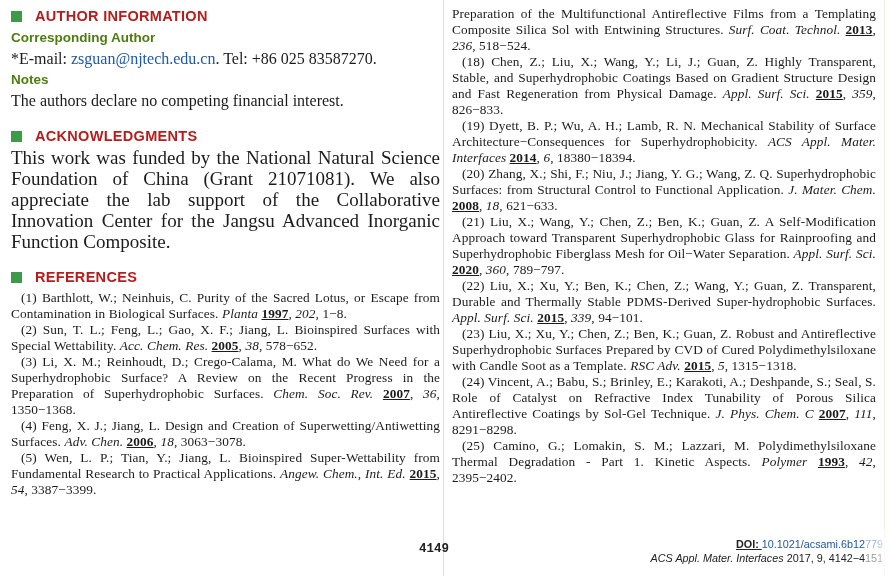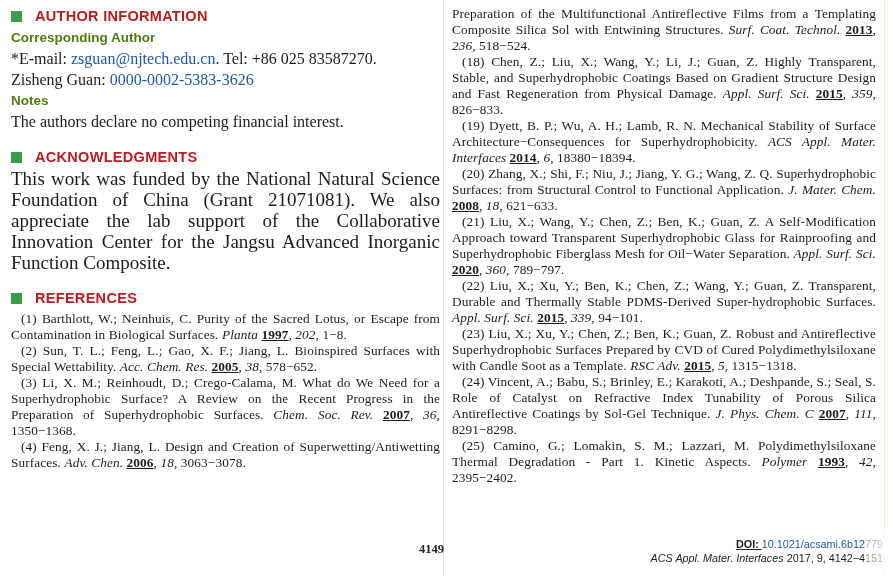--- a/index.html
+++ b/index.html
@@ -40,21 +40,21 @@
     background:#a6ce39;margin-left:4px;vertical-align:4px;
   }
 
   .i{font-style:italic;}
   .b{font-weight:bold;text-decoration:underline;}
   .link{color:#1d57a9;}
   .faded{opacity:.45;}
 
   .page-number{
     position:absolute;left:419px;top:542px;
-    font-family:Liberation Serif, serif;font-weight:bold;
+    font-family:Liberation Mono, monospace;font-weight:bold;
     font-size:12.5px;color:#222;text-align:right;
   }
   .footer-right{
     position:absolute;right:10px;top:537px;text-align:right;
     font-family:"Liberation Sans", sans-serif;
     font-size:10.8px;line-height:14px;color:#222;
   }
 
   .gutter{position:absolute;left:443px;top:0;width:1px;height:576px;background:rgba(214,201,150,.55);}
   .rightline{position:absolute;left:884px;top:0;width:1px;height:576px;background:rgba(214,201,150,.35);}
@@ -72,40 +72,40 @@
   <div class="col col-left">
 
     <div class="sec-heading">
       <span class="sq"></span>
       <span>AUTHOR INFORMATION</span>
     </div>
 
     <p class="sub">Corresponding Author</p>
     <p class="info"><span>*E-mail: </span><span class="link">zsguan@njtech.edu.cn</span><span>. Tel: +86 025 83587270.</span></p>
 
-    <p class="info"><span>Zisheng Guan: </span><span class="link">0000-0002-5383-3626</span></p>
 
     <p class="sub">Notes</p>
     <p class="info">The authors declare no competing financial interest.</p>
 
     <div class="sec-heading mt">
       <span class="sq"></span>
       <span>ACKNOWLEDGMENTS</span>
     </div>
     <p class="para">This work was funded by the National Natural Science Foundation of China (Grant 21071081). We also appreciate the lab support of the Collaborative Innovation Center for the Jangsu Advanced Inorganic Function Composite.</p>
 
     <div class="sec-heading mt">
       <span class="sq"></span>
       <span>REFERENCES</span>
     </div>
     <div class="refs">
       <p class="ref"><span>(1) Barthlott, W.; Neinhuis, C. Purity of the Sacred Lotus, or Escape from Contamination in Biological Surfaces. </span><span class="i">Planta </span><span class="b">1997</span><span>, </span><span class="i">202</span><span>, 1−8.</span></p>
       <p class="ref"><span>(2) Sun, T. L.; Feng, L.; Gao, X. F.; Jiang, L. Bioinspired Surfaces with Special Wettability. </span><span class="i">Acc. Chem. Res. </span><span class="b">2005</span><span>, </span><span class="i">38</span><span>, 578−652.</span></p>
       <p class="ref"><span>(3) Li, X. M.; Reinhoudt, D.; Crego-Calama, M. What do We Need for a Superhydrophobic Surface? A Review on the Recent Progress in the Preparation of Superhydrophobic Surfaces. </span><span class="i">Chem. Soc. Rev. </span><span class="b">2007</span><span>, </span><span class="i">36</span><span>, 1350−1368.</span></p>
       <p class="ref"><span>(4) Feng, X. J.; Jiang, L. Design and Creation of Superwetting/Antiwetting Surfaces. </span><span class="i">Adv. Chen. </span><span class="b">2006</span><span>, </span><span class="i">18</span><span>, 3063−3078.</span></p>
+      <p class="ref"><span>(5) Wen, L. P.; Tian, Y.; Jiang, L. Bioinspired Super-Wettability from Fundamental Research to Practical Applications. </span><span class="i">Angew. Chem., Int. Ed. </span><span class="b">2015</span><span>, </span><span class="i">54</span><span>, 3387−3399.</span></p>
     </div>
   </div>
 
   <div class="col col-right">
     <p class="ref cont"><span>Preparation of the Multifunctional Antireflective Films from a Templating Composite Silica Sol with Entwining Structures. </span><span class="i">Surf. Coat. Technol. </span><span class="b">2013</span><span>, </span><span class="i">236</span><span>, 518−524.</span></p>
     <p class="ref"><span>(18) Chen, Z.; Liu, X.; Wang, Y.; Li, J.; Guan, Z. Highly Transparent, Stable, and Superhydrophobic Coatings Based on Gradient Structure Design and Fast Regeneration from Physical Damage. </span><span class="i">Appl. Surf. Sci. </span><span class="b">2015</span><span>, </span><span class="i">359</span><span>, 826−833.</span></p>
     <p class="ref"><span>(19) Dyett, B. P.; Wu, A. H.; Lamb, R. N. Mechanical Stability of Surface Architecture−Consequences for Superhydrophobicity. </span><span class="i">ACS Appl. Mater. Interfaces </span><span class="b">2014</span><span>, </span><span class="i">6</span><span>, 18380−18394.</span></p>
     <p class="ref"><span>(20) Zhang, X.; Shi, F.; Niu, J.; Jiang, Y. G.; Wang, Z. Q. Superhydrophobic Surfaces: from Structural Control to Functional Application. </span><span class="i">J. Mater. Chem. </span><span class="b">2008</span><span>, </span><span class="i">18</span><span>, 621−633.</span></p>
     <p class="ref"><span>(21) Liu, X.; Wang, Y.; Chen, Z.; Ben, K.; Guan, Z. A Self-Modification Approach toward Transparent Superhydrophobic Glass for Rainproofing and Superhydrophobic Fiberglass Mesh for Oil−Water Separation. </span><span class="i">Appl. Surf. Sci. </span><span class="b">2020</span><span>, </span><span class="i">360</span><span>, 789−797.</span></p>
     <p class="ref"><span>(22) Liu, X.; Xu, Y.; Ben, K.; Chen, Z.; Wang, Y.; Guan, Z. Transparent, Durable and Thermally Stable PDMS-Derived Super-hydrophobic Surfaces. </span><span class="i">Appl. Surf. Sci. </span><span class="b">2015</span><span>, </span><span class="i">339</span><span>, 94−101.</span></p>

